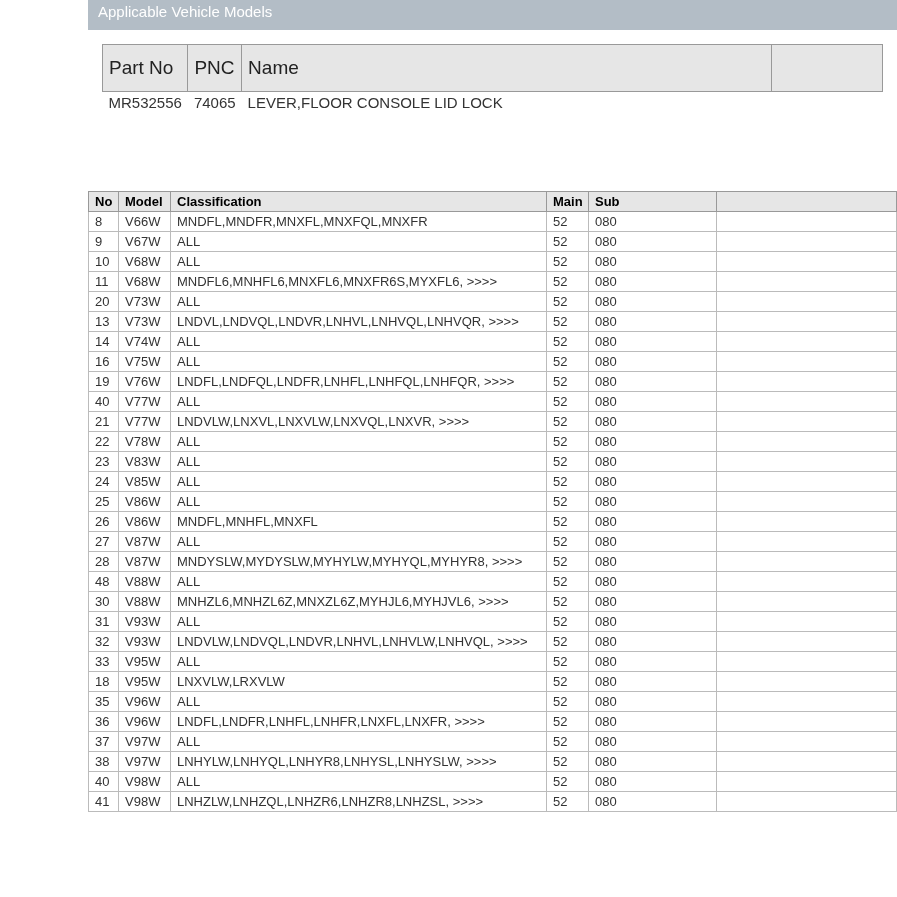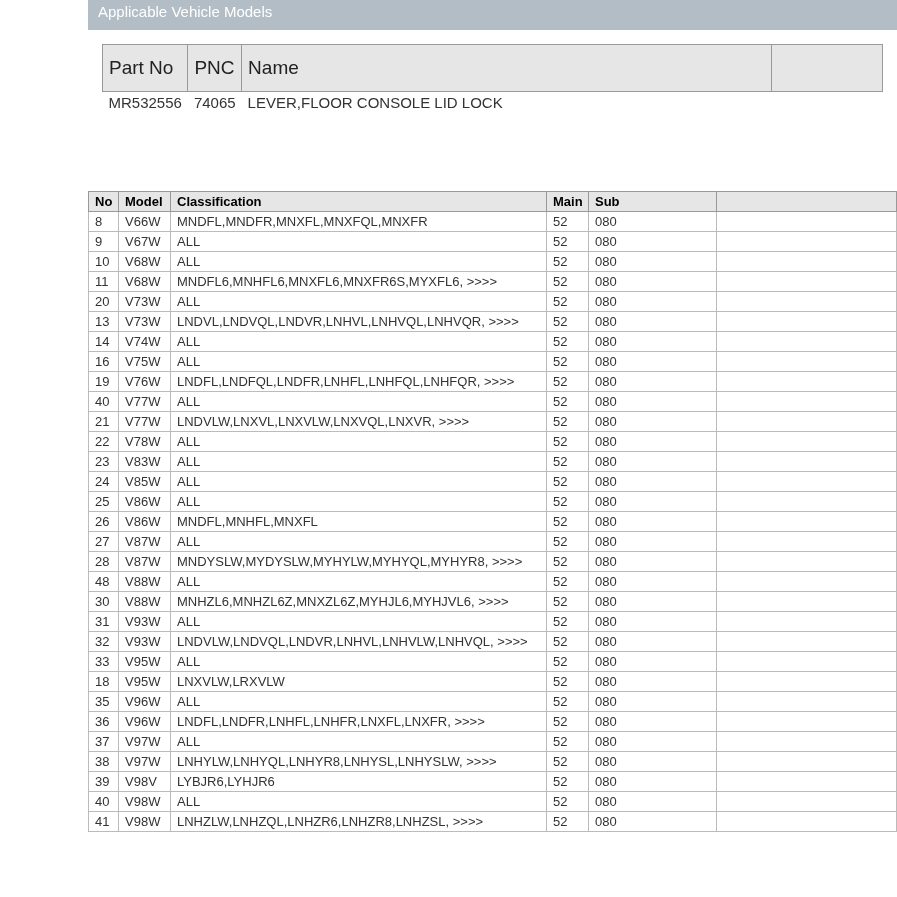--- a/index.html
+++ b/index.html
@@ -361,28 +361,20 @@
           </tr>
           <tr>
             <td>38</td>
             <td>V97W</td>
             <td>LNHYLW,LNHYQL,LNHYR8,LNHYSL,LNHYSLW,   &gt;&gt;&gt;&gt;</td>
             <td>52</td>
             <td>080</td>
             <td></td>
           </tr>
           <tr>
-            <td>39</td>
-            <td>V98V</td>
-            <td>LYBJR6,LYHJR6</td>
-            <td>52</td>
-            <td>080</td>
-            <td></td>
-          </tr>
-          <tr>
             <td>40</td>
             <td>V98W</td>
             <td>ALL</td>
             <td>52</td>
             <td>080</td>
             <td></td>
           </tr>
           <tr>
             <td>41</td>
             <td>V98W</td>

